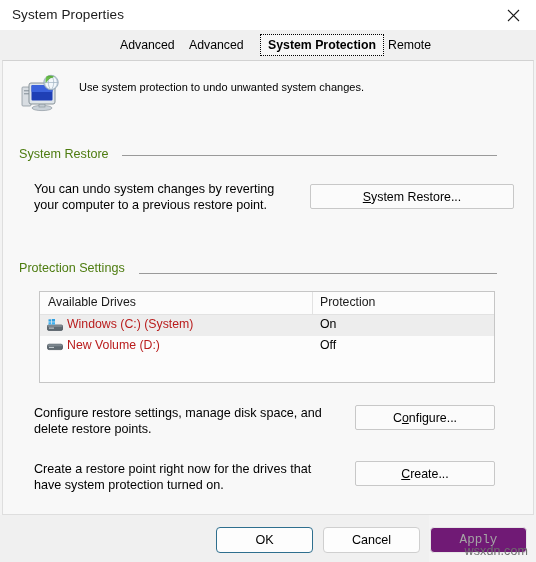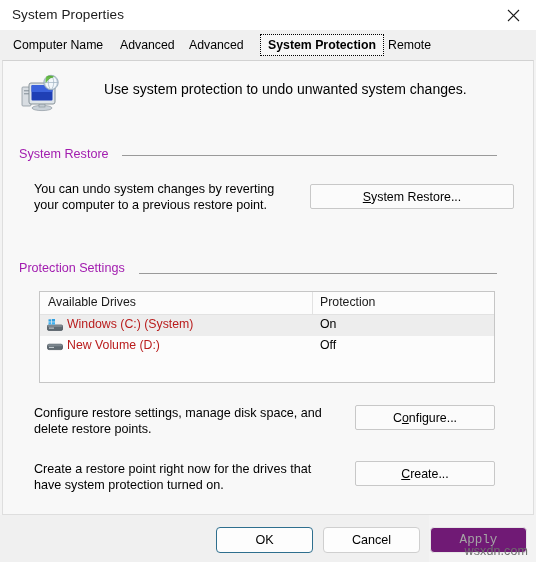--- a/index.html
+++ b/index.html
@@ -103,31 +103,30 @@
     position: absolute;
     left: 18px;
     top: 13px;
     width: 42px;
     height: 40px;
   }
   #intro-text {
     position: absolute;
     left: 76px;
     top: 20px;
-    font-size: 14px;
-    color: #000000;
-    white-space: nowrap;
-    margin-left: 25px;
+    font-size: 11px;
+    color: #000000;
+    white-space: nowrap;
   }
 
   
   .group-label {
     position: absolute;
     font-size: 12.6px;
-    color: #a21caf;
+    color: #4d7c0f;
     white-space: nowrap;
     background: #f8f8f8;
     padding-right: 7px;
   }
   .group-rule {
     position: absolute;
     height: 1px;
     background: #9a9a9a;
   }
 
@@ -287,21 +286,20 @@
   <div id="titlebar">
     <div id="title-text">System Properties</div>
     <div id="close-button">
       <svg width="13" height="13" viewBox="0 0 13 13">
         <path d="M1 1 L12 12 M12 1 L1 12" stroke="#1b1b1b" stroke-width="1.1" fill="none"></path>
       </svg>
     </div>
   </div>
 
   <div id="tabstrip">
-    <div class="tab" style="left:6px;">Computer Name</div>
     <div class="tab" style="left:113px;">Advanced</div>
     <div class="tab" style="left:182px;">Advanced</div>
     <div class="tab selected" style="left:260px;font-weight:bold;">System Protection</div>
     <div class="tab" style="left:381px;">Remote</div>
   </div>
 
   <div id="tabpanel">
 
     <div id="intro-icon">
       <svg width="42" height="40" viewBox="0 0 42 40">

